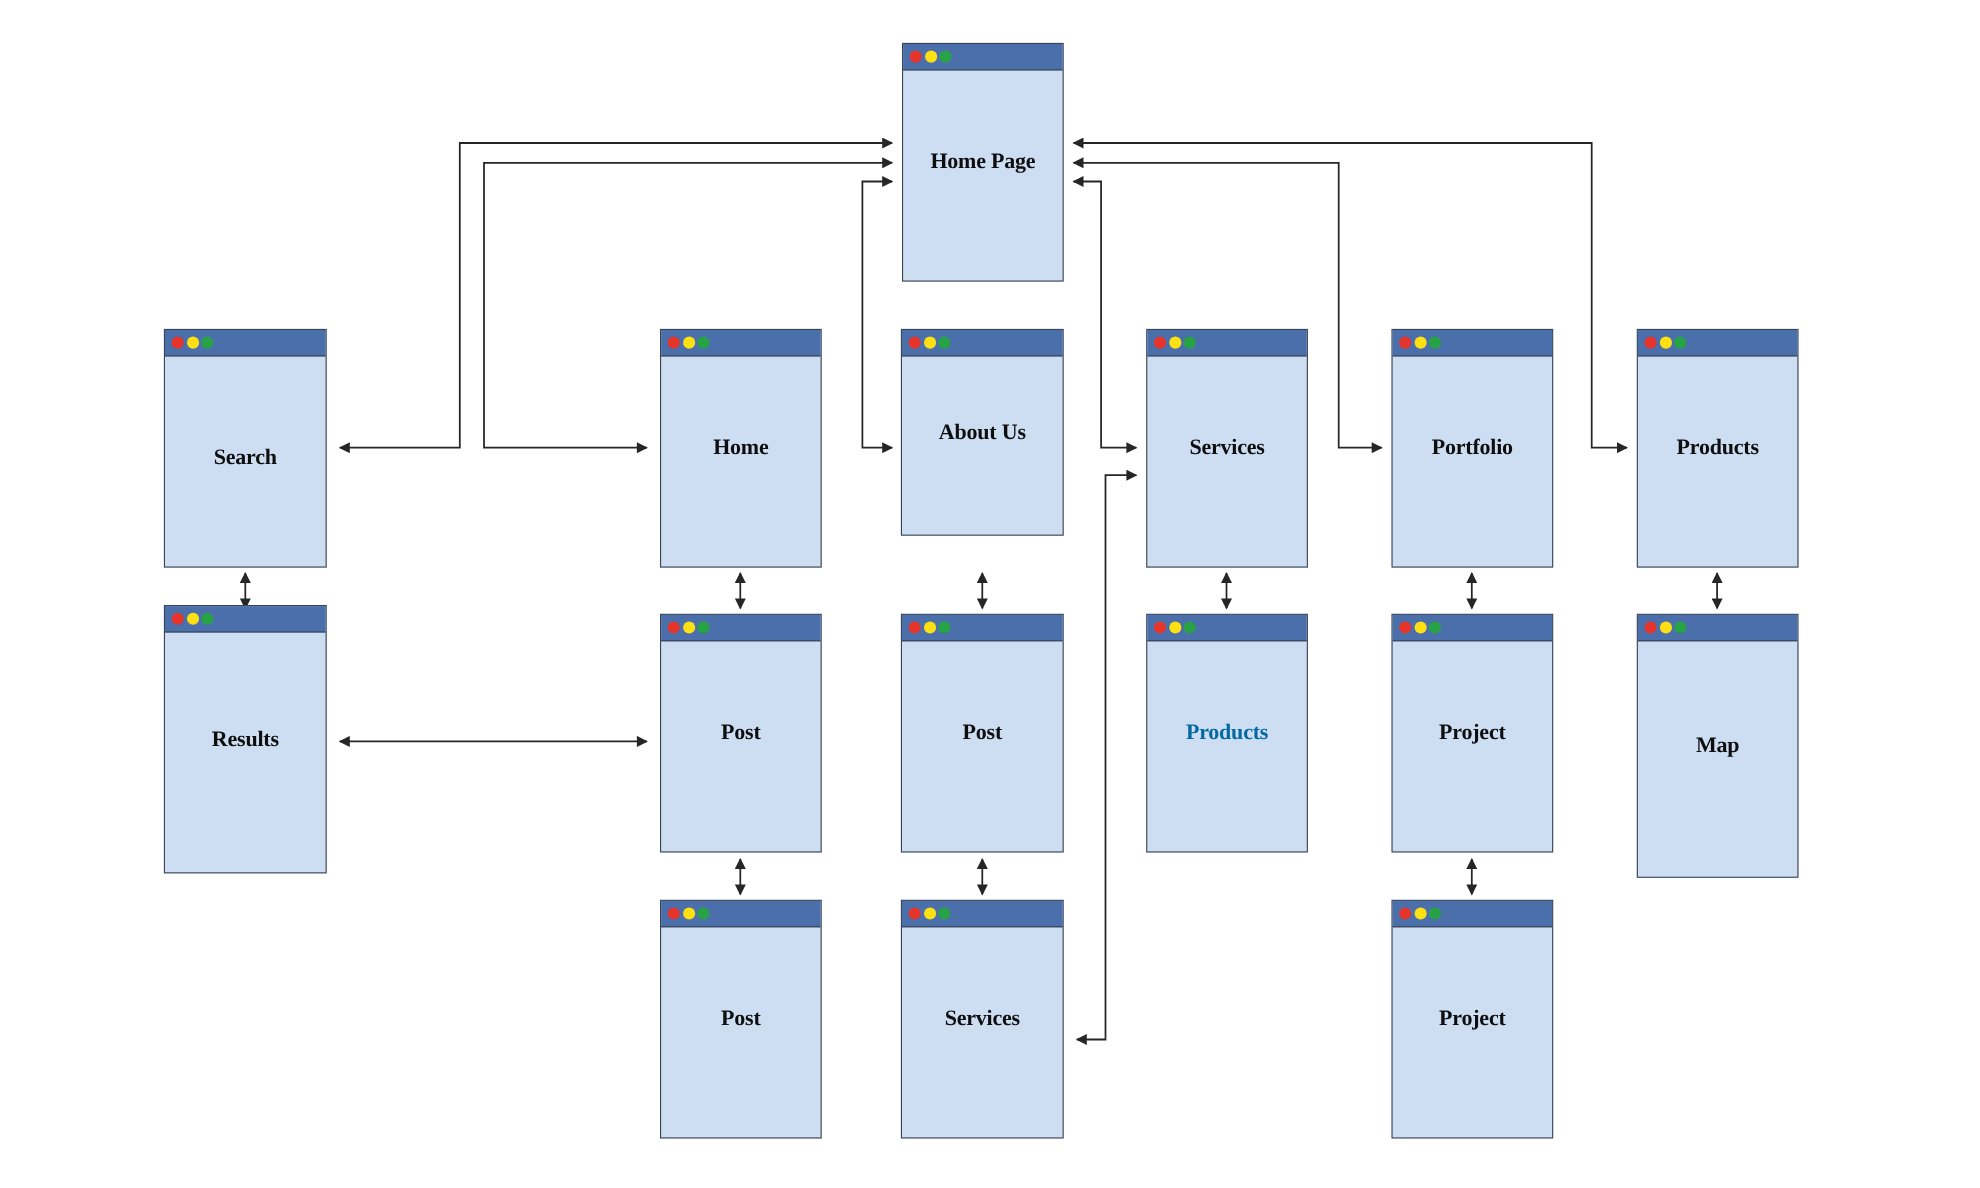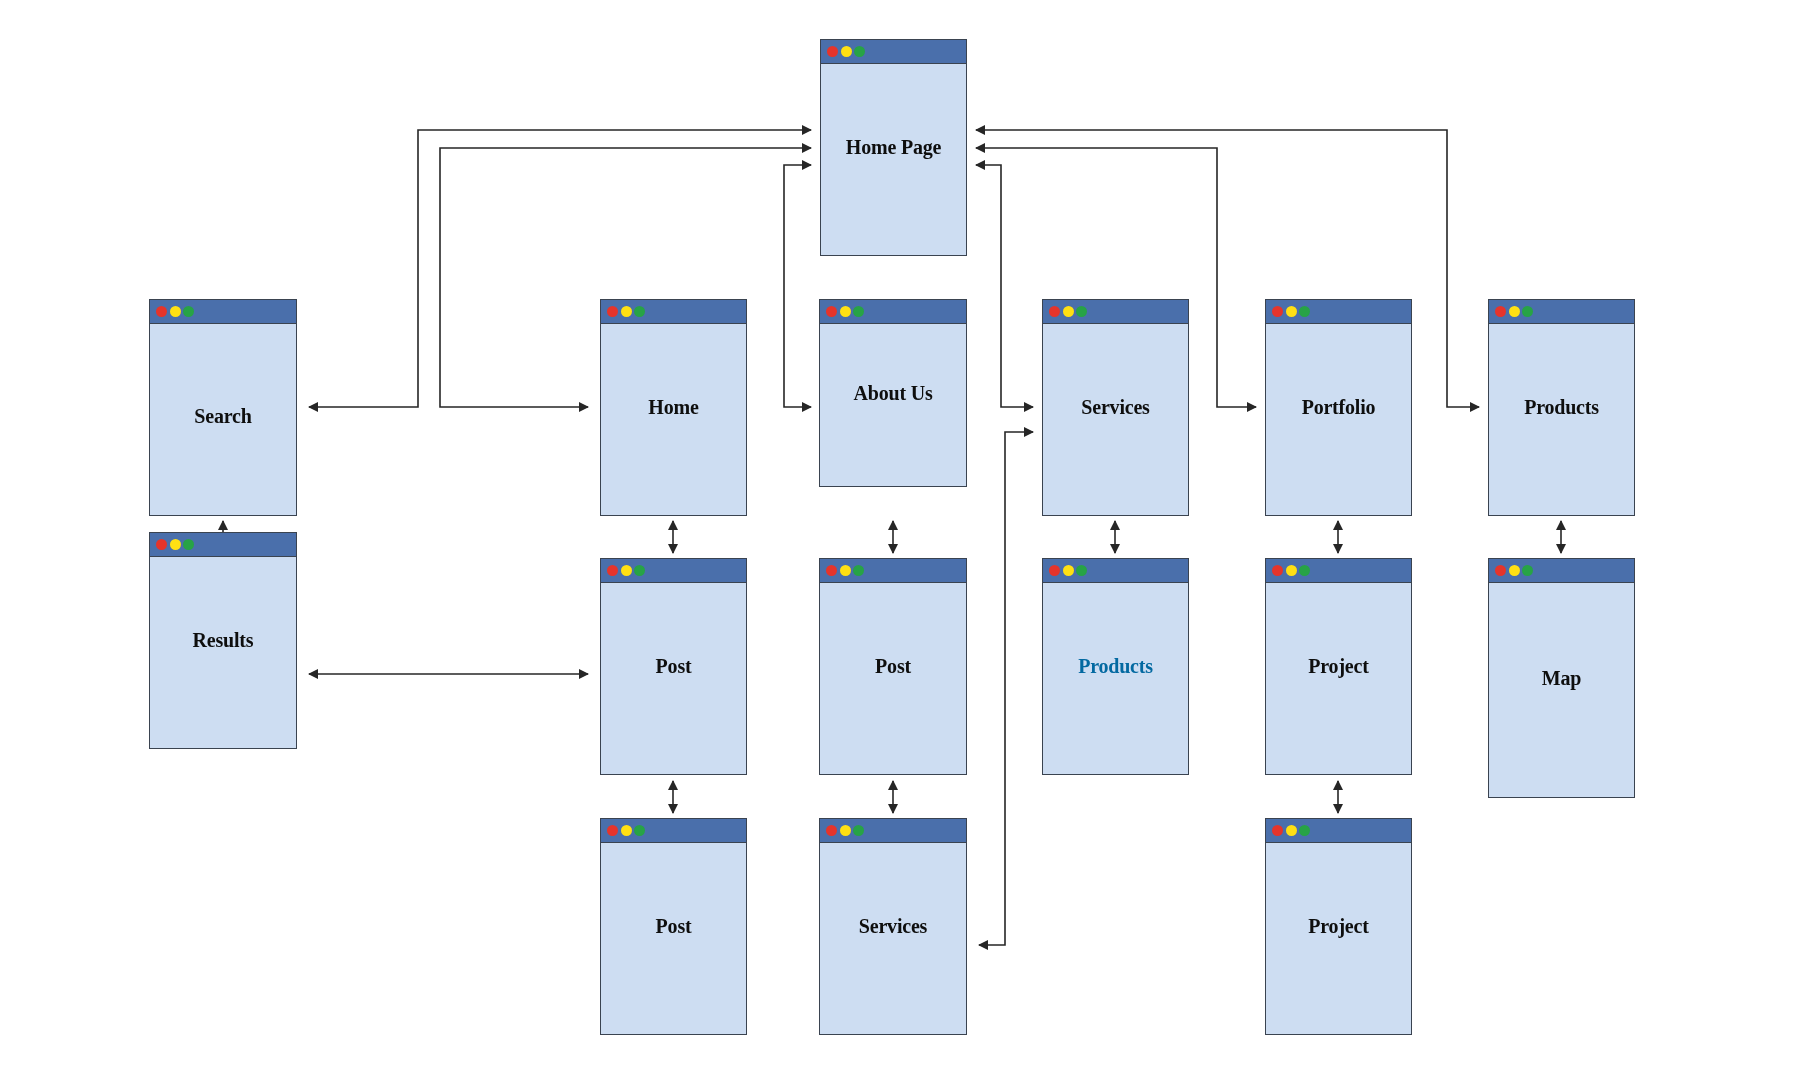--- a/index.html
+++ b/index.html
@@ -120,21 +120,21 @@
         <span class="win-label" style="color: rgb(14, 14, 14);">Portfolio</span>
       </div>
       <div class="win" style="left: 1488px; top: 299px; width: 147px; height: 217px;">
         <div class="titlebar">
           <span class="dot" style="background: rgb(229, 52, 43);"></span>
           <span class="dot" style="background: rgb(255, 224, 19);"></span>
           <span class="dot" style="background: rgb(39, 163, 70);"></span>
         </div>
         <span class="win-label" style="color: rgb(14, 14, 14);">Products</span>
       </div>
-      <div class="win" style="left: 149px; top: 532px; width: 148px; height: 217px;">
+      <div class="win" style="left: 149px; top: 550px; width: 148px; height: 244px;">
         <div class="titlebar">
           <span class="dot" style="background: rgb(229, 52, 43);"></span>
           <span class="dot" style="background: rgb(255, 224, 19);"></span>
           <span class="dot" style="background: rgb(39, 163, 70);"></span>
         </div>
         <span class="win-label" style="color: rgb(14, 14, 14);">Results</span>
       </div>
       <div class="win" style="left: 600px; top: 558px; width: 147px; height: 217px;">
         <div class="titlebar">
           <span class="dot" style="background: rgb(229, 52, 43);"></span>

